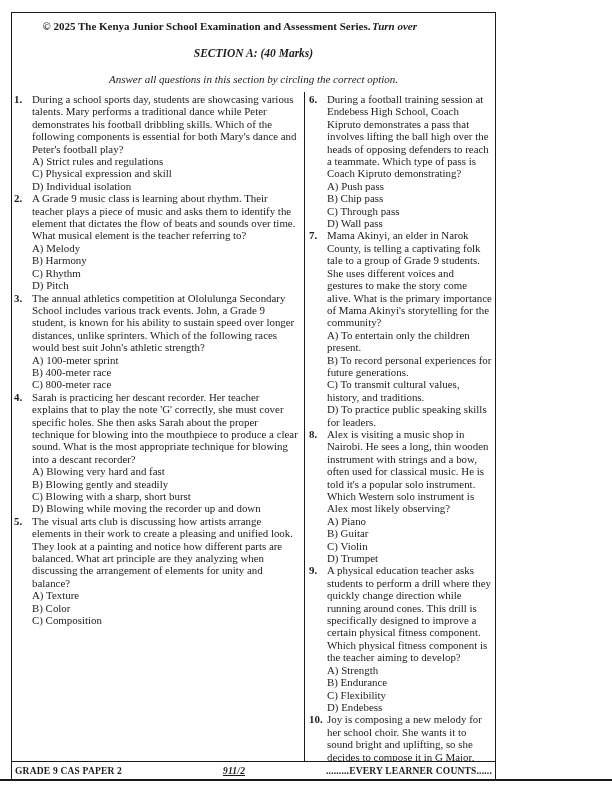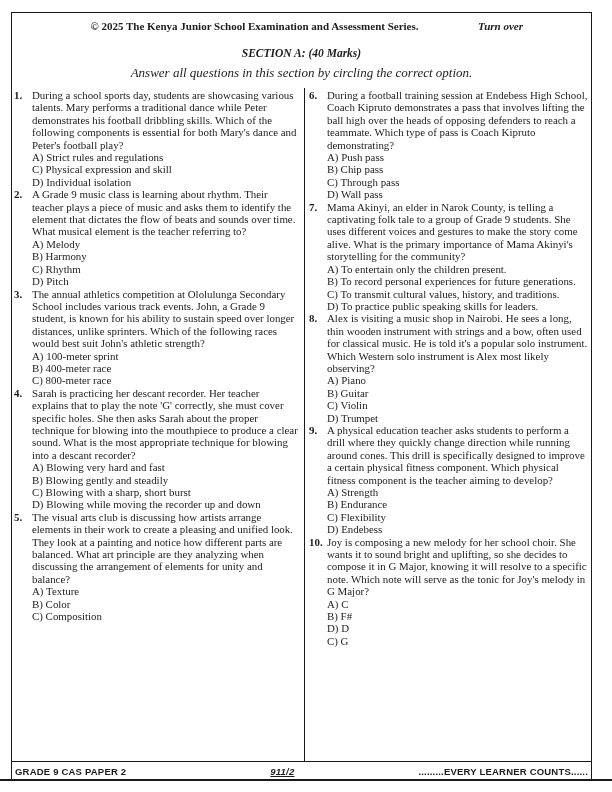--- a/index.html
+++ b/index.html
@@ -6,46 +6,46 @@
   body {
     width:612px; height:792px;
     background:#ffffff;
     font-family:"Liberation Serif", serif;
     color:#1c1c1c;
     position:relative;
     overflow:hidden;
   }
   .page-box {
     position:absolute; left:11px; top:12px;
-    width:581px; height:769px;
+    width:485px; height:769px;
     border:1.5px solid #1a1a1a;
     box-sizing:border-box;
     display:flex; flex-direction:column;
     background:#fff;
   }
   .exam-header { padding-top:7px; }
   .header-row {
     position:relative;
     text-align:center;
     font-weight:bold;
     font-size:11px;
     padding-right:94px;
   }
   .turn-over {
-    position:absolute; right:68px; top:0;
+    position:absolute; right:78px; top:0;
     font-weight:bold; font-style:italic;
     font-size:11px;
   }
   .section-title {
     text-align:center; font-weight:bold;
     font-size:11.5px; margin-top:15px;font-style:italic;
   }
   .instructions {
     text-align:center; font-style:italic;
-    font-size:13px; margin-top:6px;
+    font-size:11px; margin-top:14px;
   }
   .questions {
     flex:1; display:flex; margin-top:7px;
     font-size:10.9px; line-height:12.4px;
     overflow:hidden;
   }
   .col-left {
     width:293px; box-sizing:border-box;
     padding:1px 6px 0 2px;
     border-right:1.2px solid #1a1a1a;
@@ -55,21 +55,21 @@
     padding:1px 3px 0 4px;
   }
   .question { display:flex; }
   .qnum { width:18px; flex-shrink:0; font-weight:bold; }
   .qbody { flex:1; }
   .opt { display:block; }
   .exam-footer {
     height:18px; flex-shrink:0;
     border-top:1.2px solid #1a1a1a;
     display:flex; align-items:center; justify-content:space-between;
-    font-family:Liberation Sans, sans-serif;
+    font-family:Liberation Serif, serif;
     font-weight:bold; font-size:9.5px;
     letter-spacing:0.2px;
     padding:0 3px;
     white-space:nowrap;
   }
   .footer-center { text-decoration:underline; font-style:italic;margin-left:20px; }
   .bottom-line {
     position:absolute; left:0; top:779px;
     width:612px; height:2px; background:#1a1a1a;
   }

